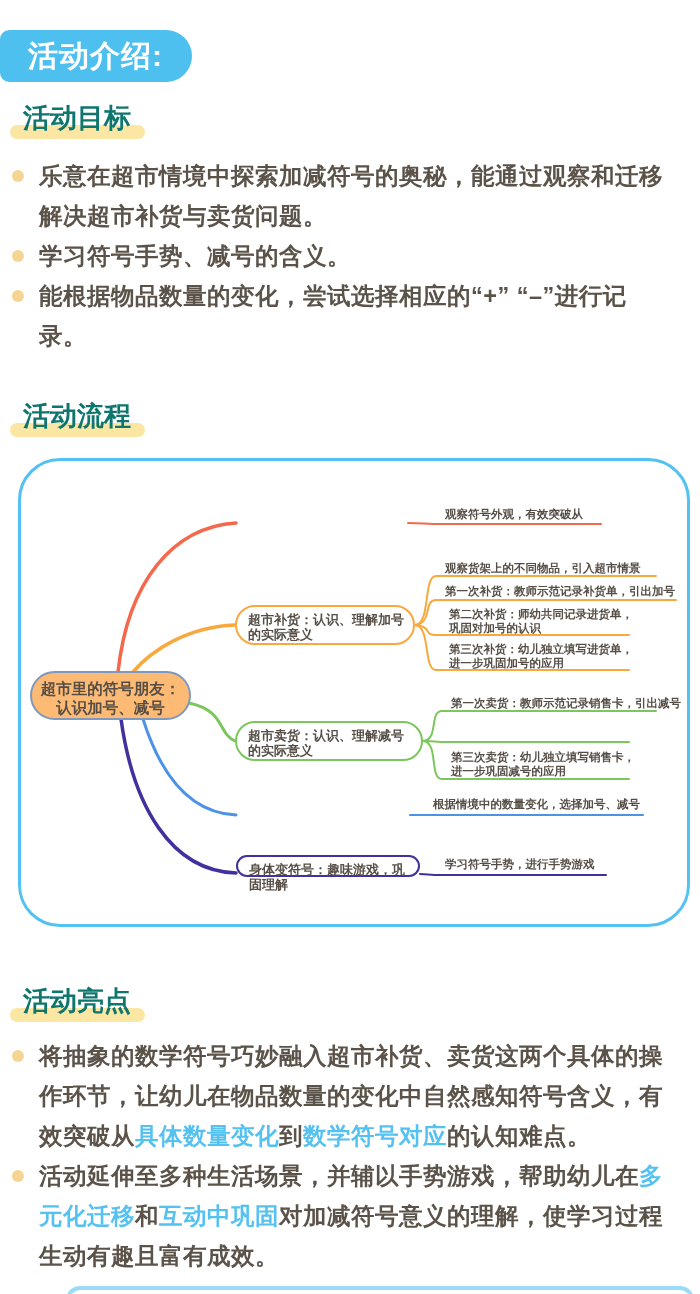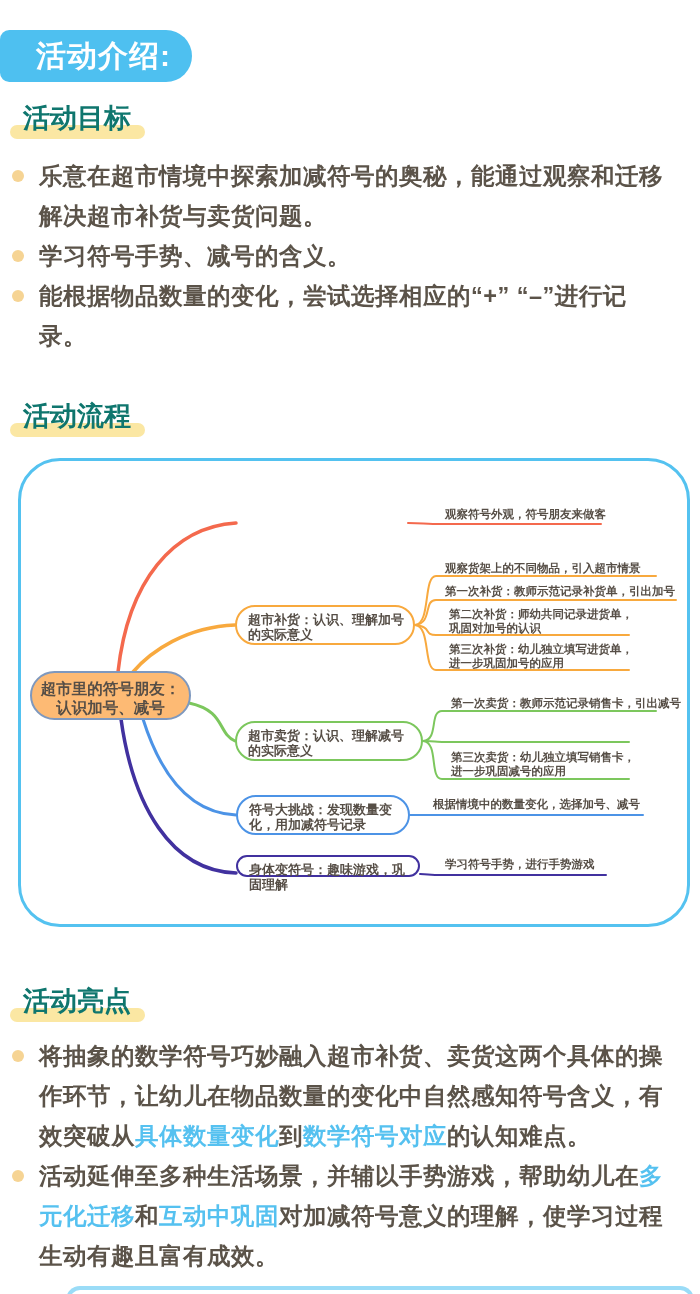--- a/index.html
+++ b/index.html
@@ -5,21 +5,21 @@
   html,body{margin:0;padding:0;}
   body{
     width:700px;height:1294px;position:relative;background:#ffffff;overflow:hidden;
     font-family:"Liberation Sans","DejaVu Sans",sans-serif;
   }
   
   .badge{
     position:absolute;left:0;top:30px;width:192px;height:52px;
     background:#4EC0F0;border-radius:10px 28px 28px 10px;
     color:#ffffff;font-size:30px;font-weight:bold;line-height:52px;
-    padding-left:36px;box-sizing:border-box;letter-spacing:1px;
+    padding-left:28px;box-sizing:border-box;letter-spacing:1px;
   }
   
   .sec-title{
     position:absolute;left:23px;font-size:27px;font-weight:bold;color:#0f766e;
     z-index:2;white-space:nowrap;
   }
   .sec-title::after{
     content:"";position:absolute;left:-13px;right:-14px;bottom:-3px;height:14px;
     background:#FBE7A3;border-radius:7px;z-index:-1;
   }
@@ -119,31 +119,27 @@
   </div>
 
   <div class="mnode" style="left:214px;top:144px;width:180px;border-color:#F8A93E;">
     <div>超市补货：认识、理解加号</div>
     <div>的实际意义</div>
   </div>
   <div class="mnode" style="left:214px;top:260px;width:188px;border-color:#7CC75D;">
     <div>超市卖货：认识、理解减号</div>
     <div>的实际意义</div>
   </div>
-  <div class="mnode" style="left:215px;top:334px;width:174px;border-color:#4C93E6;">
-    <div>符号大挑战：发现数量变</div>
-    <div>化，用加减符号记录</div>
-  </div>
   <div class="mnode" style="left:215px;top:394px;width:184px;height:22px;border-color:#41319F;">
     <div>身体变符号：趣味游戏，巩</div>
     <div>固理解</div>
   </div>
 
   <div class="mleaf" style="left:424px;top:46px;">
-    <div>观察符号外观，符号朋友来做客</div>
+    <div>观察符号外观，有效突破从</div>
   </div>
 
   <div class="mleaf" style="left:424px;top:100px;">
     <div>观察货架上的不同物品，引入超市情景</div>
   </div>
   <div class="mleaf" style="left:424px;top:123px;">
     <div>第一次补货：教师示范记录补货单，引出加号</div>
   </div>
   <div class="mleaf" style="left:428px;top:146px;">
     <div>第二次补货：师幼共同记录进货单，</div>

